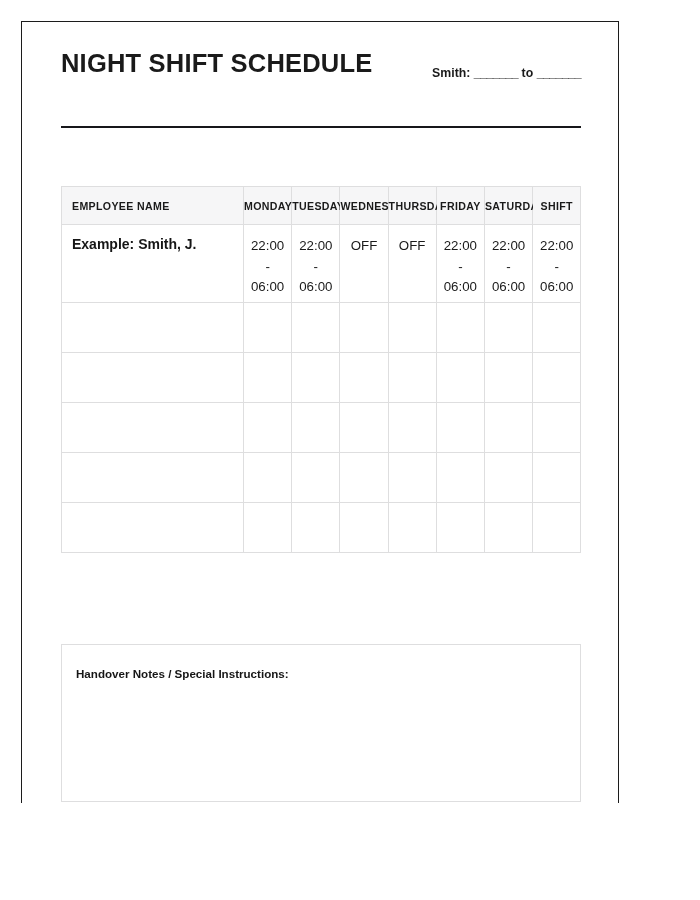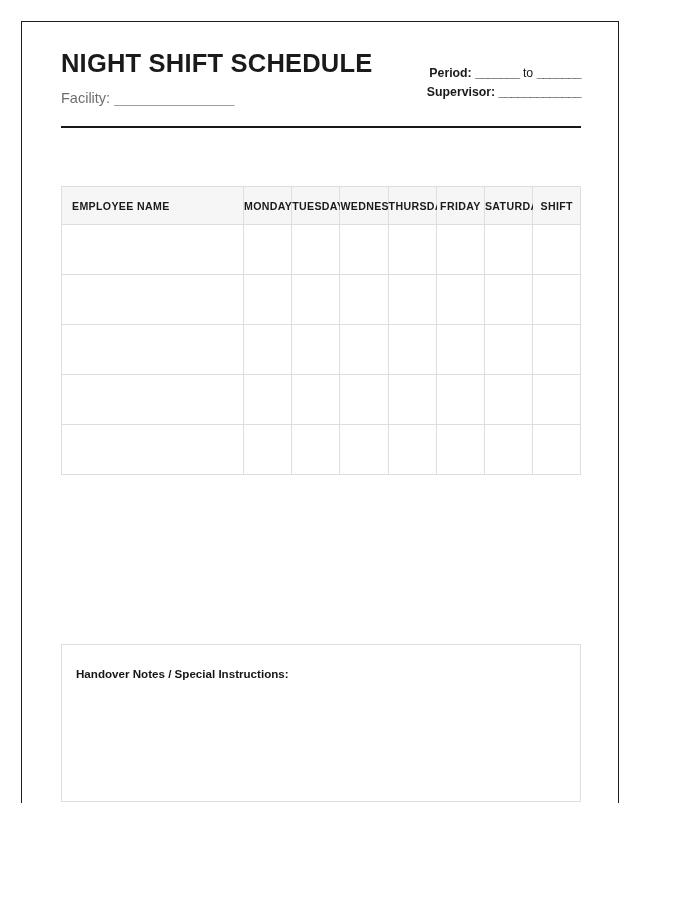--- a/index.html
+++ b/index.html
@@ -78,21 +78,21 @@
     color: #1a1a1a;
     line-height: 1.55;
   }
   .meta-line {
     white-space: nowrap;
   }
   .meta-blank {
     letter-spacing: -0.5px;
   }
   .meta-sep {
-    font-weight: normal;
+    font-weight: bold;
   }
 
   .header-rule {
     position: absolute;
     left: 0;
     right: 0;
     top: 84px;
     height: 0;
     border-top: 2px solid #17171a;
   }
@@ -188,36 +188,28 @@
 </head>
 <body>
 
 <div id="page-sheet">
   <div id="page-inner">
 
     <div class="doc-header">
 
       <div class="title-block">
         <div class="doc-title">NIGHT SHIFT SCHEDULE</div>
-        <div class="facility-line">
-          <span>Facility:</span>
-          <span class="facility-rule">________________</span>
-        </div>
       </div>
 
       <div class="meta-block">
         <div class="meta-line">
-          <span>Period:</span>
+          <span>Smith:</span>
           <span class="meta-blank">_______</span>
           <span class="meta-sep">to</span>
           <span class="meta-blank">_______</span>
-        </div>
-        <div class="meta-line">
-          <span>Supervisor:</span>
-          <span class="meta-blank">_____________</span>
         </div>
       </div>
 
       <div class="header-rule"></div>
     </div>
 
     <table id="schedule-table">
       <thead>
         <tr>
           <th class="col-name">
@@ -240,20 +232,30 @@
           </th>
           <th class="col-day">
             <span class="day-label">SATURDAY</span>
           </th>
           <th class="col-day">
             <span class="day-label">SHIFT</span>
           </th>
         </tr>
       </thead>
       <tbody id="schedule-body">
+          <tr class="row-example">
+            <td class="cell-name">Example: Smith, J.</td>
+            <td class="cell-shift">22:00 - 06:00</td>
+            <td class="cell-shift">22:00 - 06:00</td>
+            <td class="cell-shift">OFF</td>
+            <td class="cell-shift">OFF</td>
+            <td class="cell-shift">22:00 - 06:00</td>
+            <td class="cell-shift">22:00 - 06:00</td>
+            <td class="cell-shift">22:00 - 06:00</td>
+          </tr>
           <tr class="row-blank">
             <td class="cell-name"></td>
             <td class="cell-shift"></td>
             <td class="cell-shift"></td>
             <td class="cell-shift"></td>
             <td class="cell-shift"></td>
             <td class="cell-shift"></td>
             <td class="cell-shift"></td>
             <td class="cell-shift"></td>
           </tr>

